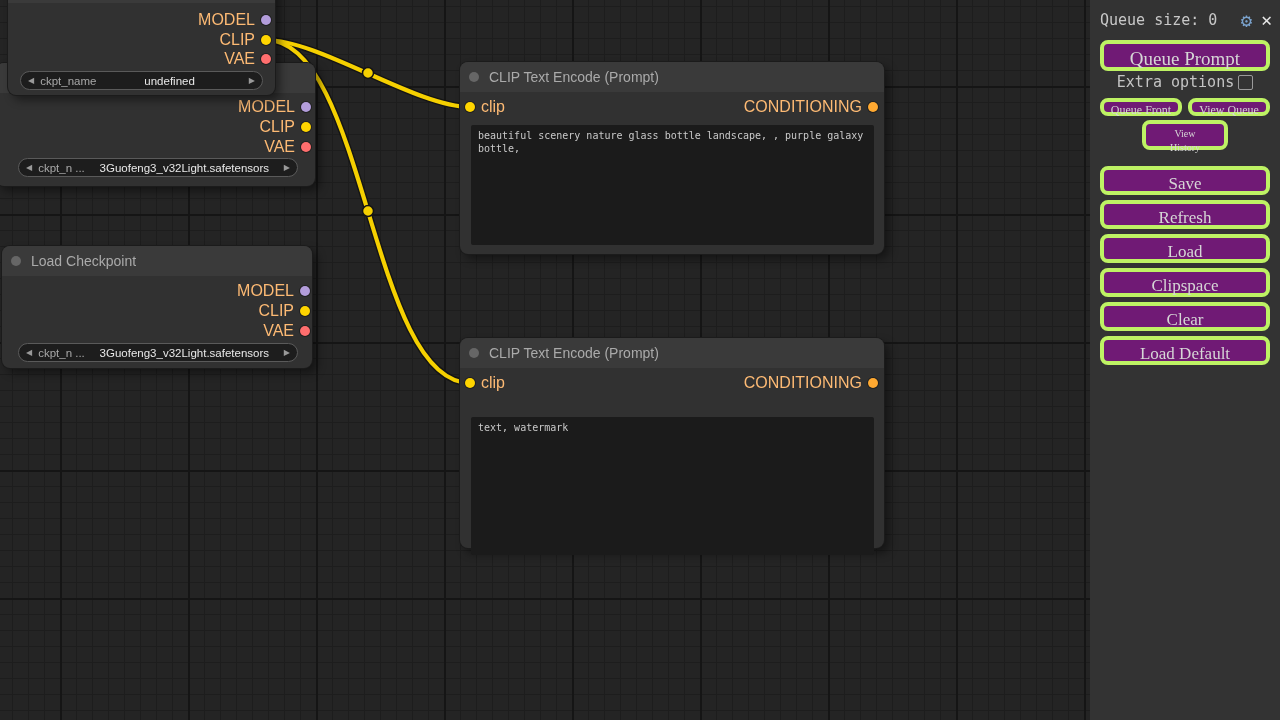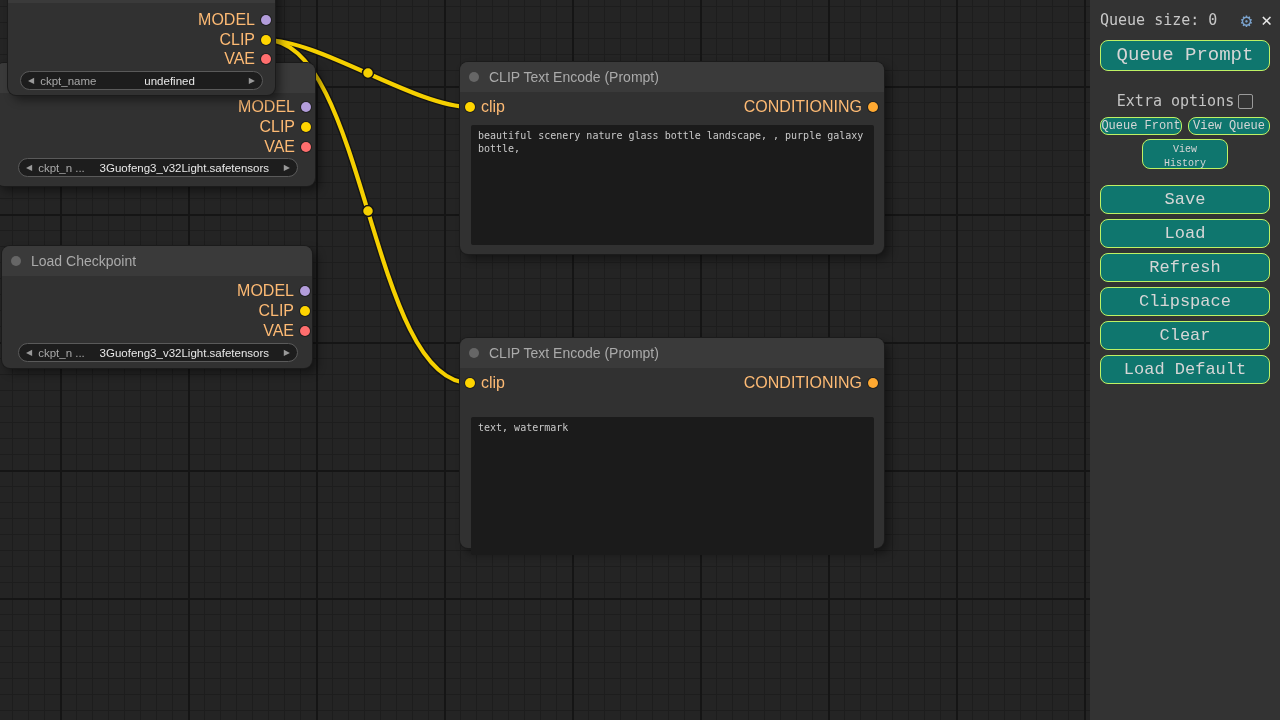--- a/index.html
+++ b/index.html
@@ -40,24 +40,24 @@
   .node textarea{position:absolute;background:#1b1b1b;border:none;border-radius:2px;resize:none;
         color:#c9c9c9;font-family:"DejaVu Sans Mono",monospace;font-size:10px;line-height:12.5px;
         padding:5px 7px;box-sizing:border-box;outline:none;}
   
   .sidebar{position:absolute;left:1090px;top:0;width:190px;height:720px;background:#333;
         z-index:3;font-family:"DejaVu Sans Mono",monospace;color:#ccc;box-sizing:border-box;}
   .queue-row{display:flex;align-items:center;padding:8px 8px 0 10px;height:24px;}
   .queue-size{font-size:15px;color:#c8c8c8;flex:1;white-space:nowrap;}
   .gear{font-size:19px;line-height:19px;margin:0 9px 0 2px;cursor:pointer;}
   .close-x{font-size:18px;font-weight:bold;color:#e8e8e8;cursor:pointer;line-height:18px;}
-  .btn{display:block;background:#0f766e;border:1px solid #bef264;border-radius:8px;color:#d6d6d6;
-        font-family:Liberation Mono, monospace;text-align:center;cursor:pointer;box-sizing:border-box;}
+  .btn{display:block;background:#701a75;border:4px solid #bef264;border-radius:8px;color:#d6d6d6;
+        font-family:Liberation Serif, serif;text-align:center;cursor:pointer;box-sizing:border-box;}
   .qp{margin:8px 10px 0;width:170px;height:31px;font-size:19px;line-height:29px;}
-  .extra{display:flex;align-items:center;justify-content:center;gap:4px;margin-top:21px;
+  .extra{display:flex;align-items:center;justify-content:center;gap:4px;margin-top:2px;
         font-size:15px;color:#c4c4c4;}
   .chk{width:13px;height:13px;border:1px solid #9a9a9a;border-radius:2px;background:transparent;}
   .small-row{display:flex;gap:6px;margin:7px 10px 0;}
   .btn.sm{flex:1;height:18px;font-size:12px;line-height:16px;}
   .btn.vh{margin:4px auto 0;width:86px;height:30px;font-size:10px;line-height:1.35;padding-top:3px;}
   .btn.main{margin:5px 10px 0;width:170px;height:29px;font-size:17px;line-height:27px;}
   .btn.main.first{margin-top:16px;}
 </style>
 </head>
 <body>
@@ -189,20 +189,20 @@
     </div>
     <div class="small-row">
       <div class="btn sm">Queue Front</div>
       <div class="btn sm">View Queue</div>
     </div>
     <div class="btn vh">
       <div>View</div>
       <div>History</div>
     </div>
     <div class="btn main first">Save</div>
+    <div class="btn main">Refresh</div>
     <div class="btn main">Load</div>
-    <div class="btn main">Refresh</div>
     <div class="btn main">Clipspace</div>
     <div class="btn main">Clear</div>
     <div class="btn main">Load Default</div>
   </div>
 
 </div>
 
 </body></html>

